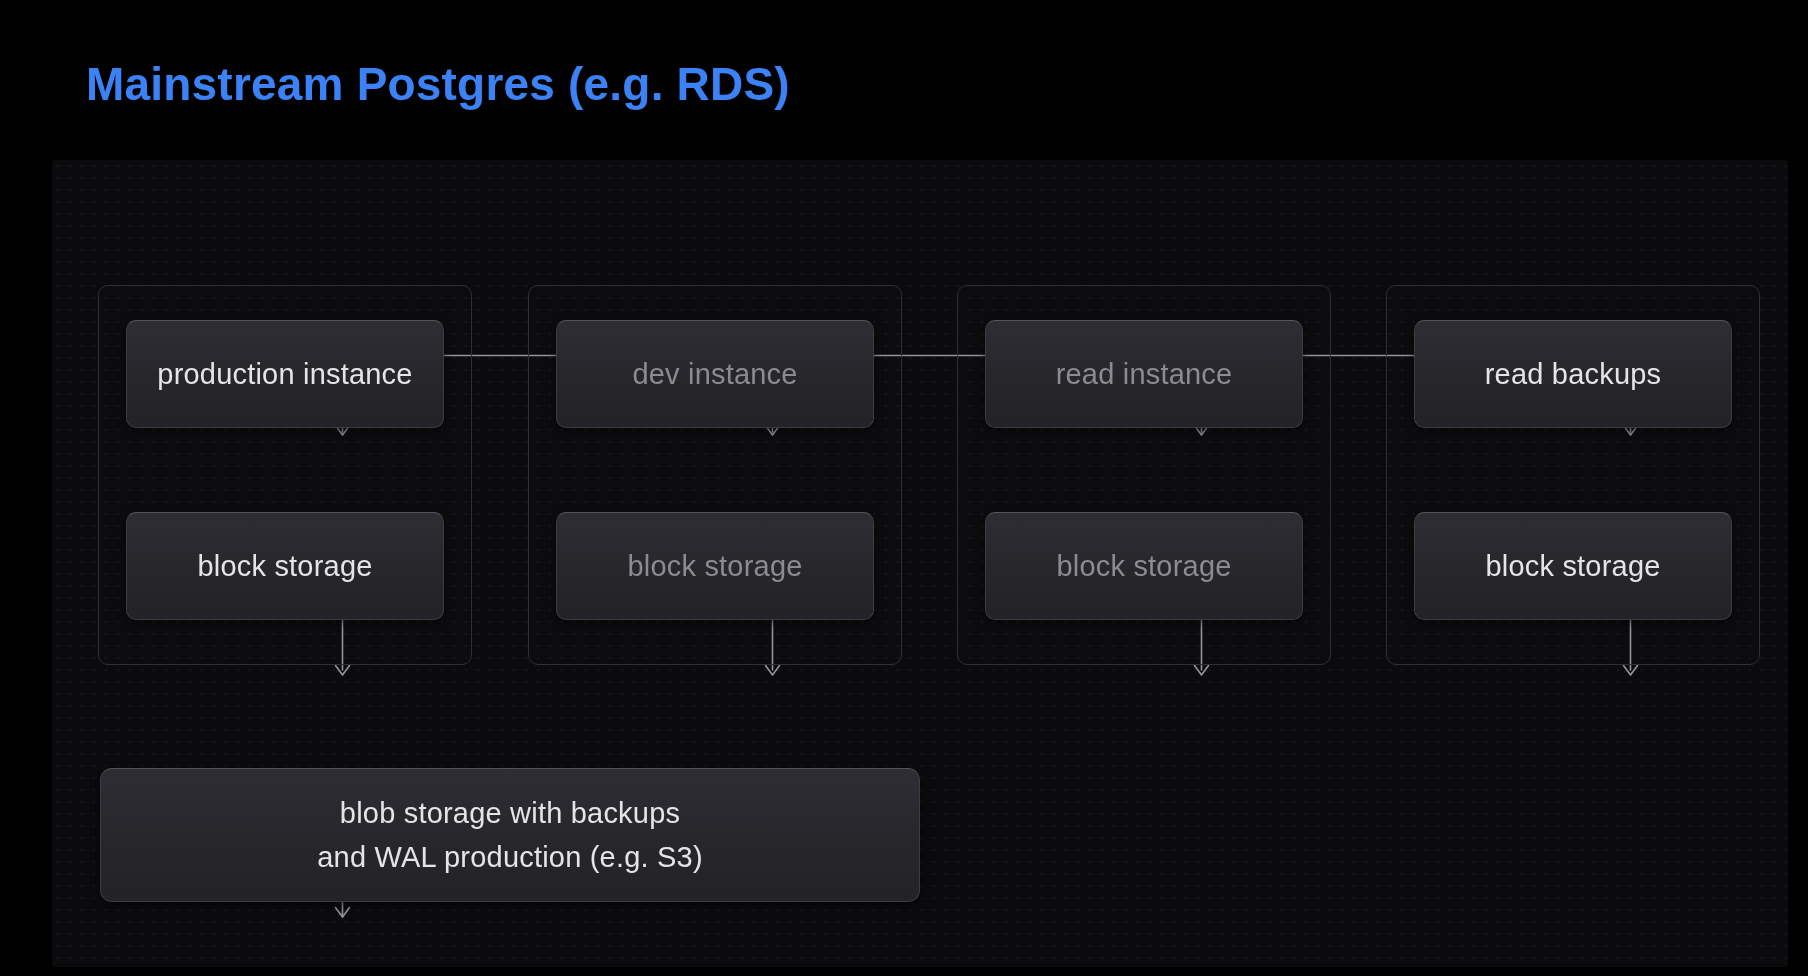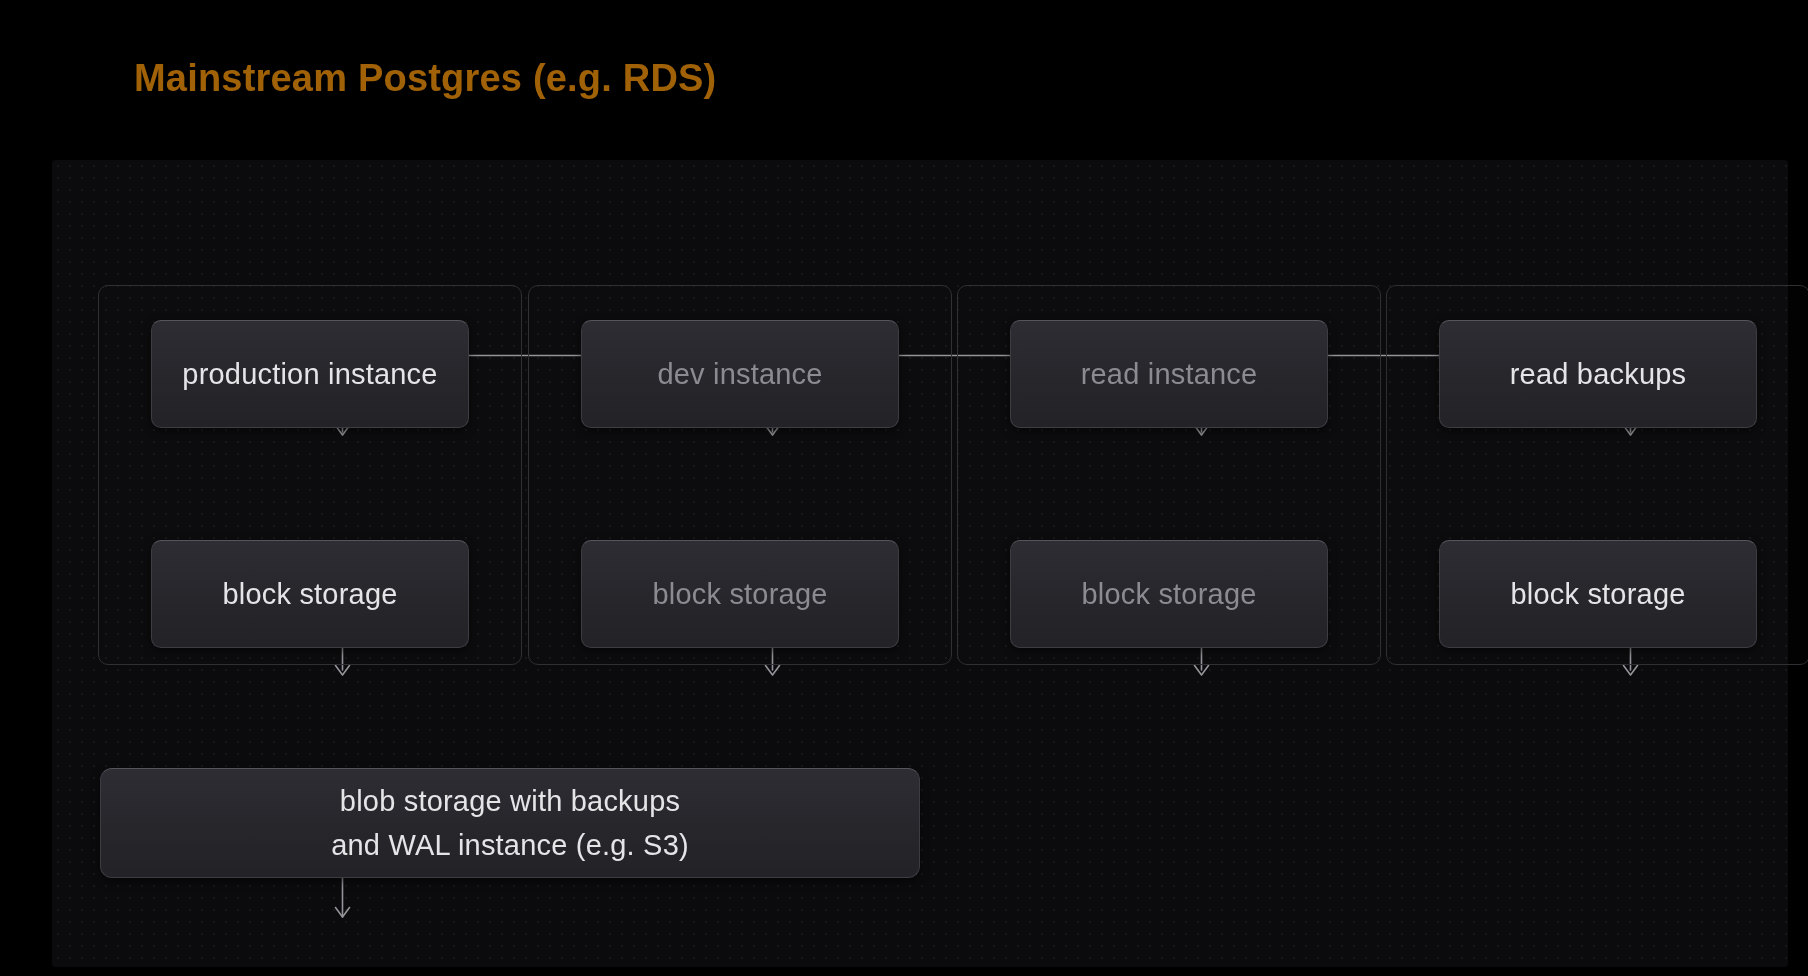--- a/index.html
+++ b/index.html
@@ -11,51 +11,50 @@
     width: 1808px;
     height: 976px;
     position: relative;
     overflow: hidden;
     font-family: "Liberation Sans", sans-serif;
   }
   .page-title {
     position: absolute;
     left: 86px;
     top: 57px;
-    font-size: 38px;
+    font-size: 46px;
     font-weight: bold;
     letter-spacing: 0.2px;
-    color: #a16207;
+    color: #3b82f6;
     white-space: nowrap;
-    margin-left: 48px;
   }
   .panel {
     position: absolute;
     left: 52px;
     top: 160px;
     width: 1736px;
     height: 807px;
     background-color: #0b0b0d;
     background-image: radial-gradient(circle, #18181b 1px, transparent 1.4px);
     background-size: 12px 12px;
     border-radius: 4px;
   }
   .group {
     position: absolute;
-    width: 424px;
+    width: 374px;
     height: 380px;
     box-sizing: border-box;
     border: 1px solid #2f2f34;
     border-radius: 10px;
     background: rgba(255,255,255,0.006);
     display: flex;
     flex-direction: column;
     align-items: center;
     justify-content: space-between;
-    padding: 34px 0 16px 0;
+    padding: 34px 0 44px 0;
     text-align: center;
   }
   .group.pos-0 { left:   98px; top: 285px; }
   .group.pos-1 { left:  528px; top: 285px; }
   .group.pos-2 { left:  957px; top: 285px; }
   .group.pos-3 { left: 1386px; top: 285px; }
   .node {
     width: 318px;
     height: 108px;
     box-sizing: border-box;
@@ -73,21 +72,21 @@
     letter-spacing: 0.2px;
     white-space: nowrap;
   }
   .bright { color: #e5e5e8; }
   .dim    { color: #8b8b91; }
   .blob-node {
     position: absolute;
     left: 100px;
     top: 768px;
     width: 820px;
-    height: 110px;
+    height: 134px;
     box-sizing: border-box;
     border-radius: 12px;
     background: linear-gradient(180deg, #2d2d33 0%, #26262b 55%, #222227 100%);
     border: 1px solid #3c3c43;
     border-top-color: #55555c;
     box-shadow: 0 3px 8px rgba(0,0,0,0.55);
     display: flex;
     flex-direction: column;
     align-items: center;
     justify-content: center;
@@ -177,14 +176,14 @@
   <div class="node">
     <span class="node-label bright">read backups</span>
   </div>
   <div class="node">
     <span class="node-label bright">block storage</span>
   </div>
 </div>
 
 <div class="blob-node">
   <span class="node-label bright">blob storage with backups</span>
-  <span class="node-label bright">and WAL instance (e.g. S3)</span>
+  <span class="node-label bright">and WAL production (e.g. S3)</span>
 </div>
 
 </body></html>

